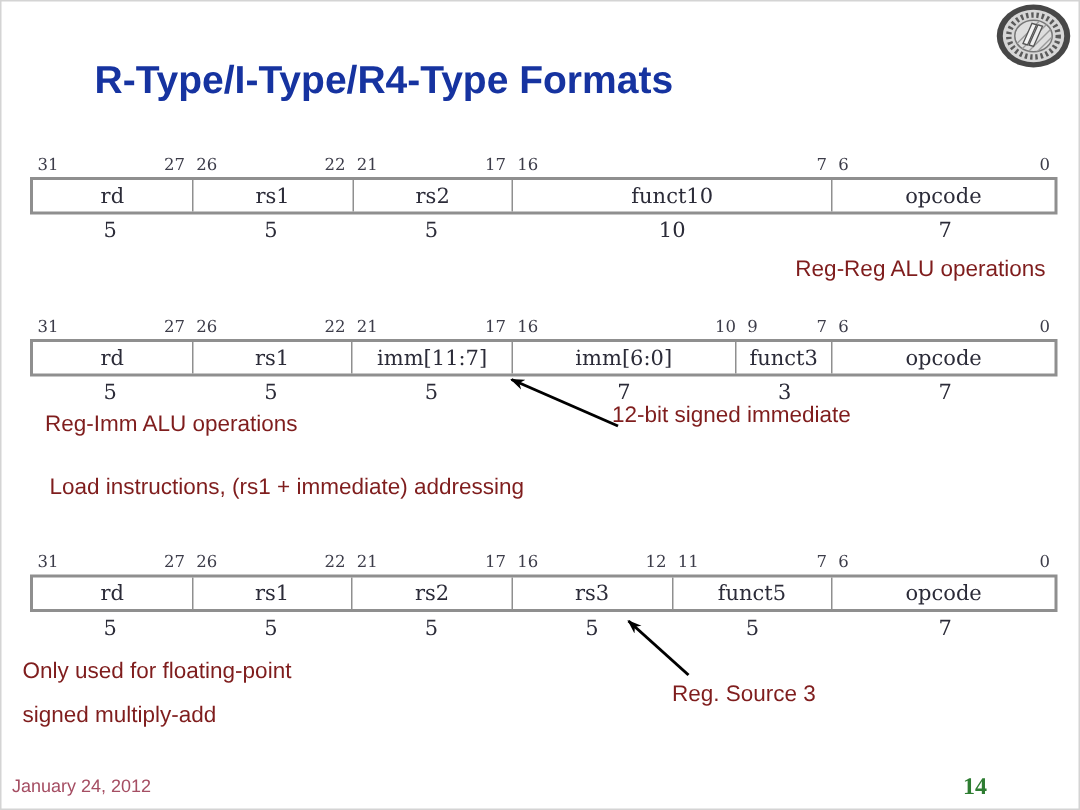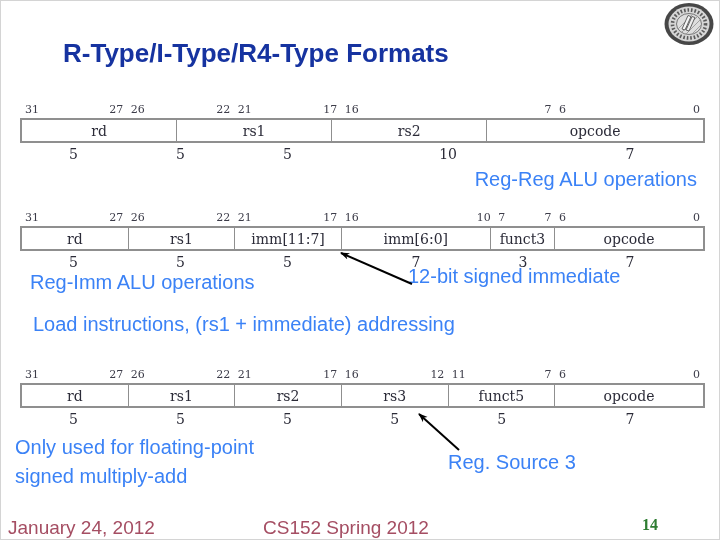--- a/index.html
+++ b/index.html
@@ -31,31 +31,31 @@
     font:14px "DejaVu Serif",serif;color:var(--diagram-text);
     border-right:1.5px solid var(--diagram-border);overflow:hidden;white-space:nowrap;
   }
   .field-cell:last-child{border-right:none;}
   .width-row{position:absolute;top:43px;left:0;width:100%;height:16px;}
   .width-label{
     position:absolute;top:0;transform:translateX(-50%);
     font:14px "DejaVu Serif",serif;color:var(--diagram-text);
   }
   
-  .ann{position:absolute;font-size:20px;color:#3b82f6;white-space:nowrap;line-height:29px;}
+  .ann{position:absolute;font-size:15px;color:#7f1d1d;white-space:nowrap;line-height:29px;}
   #ann-regreg{top:165px;right:23px;text-align:right;}
   #ann-regimm{top:268px;left:30px;}
   #ann-imm12{top:262px;left:408px;}
   #ann-load{top:310px;left:33px;}
   #ann-fp{top:433px;left:15px;}
   #ann-rs3{top:448px;left:410px;margin-left:38px;}
   
   .arrows{position:absolute;left:0;top:0;width:720px;height:540px;pointer-events:none;}
   
-  .footer-text{position:absolute;top:517px;font-size:19px;color:var(--footer-color);white-space:nowrap;}
+  .footer-text{position:absolute;top:517px;font-size:12px;color:var(--footer-color);white-space:nowrap;}
   #footer-date{left:8px;}
   #footer-course{left:263px;}
   .page-number{
     position:absolute;top:516px;left:642px;
     font:bold 16px "Liberation Serif",serif;color:var(--page-number-color);
   }
 </style>
 </head>
 <body>
 
@@ -91,37 +91,38 @@
         <span class="bit-marker" style="left: 107.031px; transform: translateX(-50%);">27 26</span>
         <span class="bit-marker" style="left: 214.062px; transform: translateX(-50%);">22 21</span>
         <span class="bit-marker" style="left: 321.094px; transform: translateX(-50%);">17 16</span>
         <span class="bit-marker" style="left: 535.156px; transform: translateX(-50%);">7 6</span>
         <span class="bit-marker" style="left: 680px; transform: translateX(-100%);">0</span>
       </div>
       <div class="field-row">
         <div class="field-cell" style="flex-grow: 5;">rd</div>
         <div class="field-cell" style="flex-grow: 5;">rs1</div>
         <div class="field-cell" style="flex-grow: 5;">rs2</div>
+        <div class="field-cell" style="flex-grow: 10;">funct10</div>
         <div class="field-cell" style="flex-grow: 7;">opcode</div>
       </div>
       <div class="width-row">
         <span class="width-label" style="left: 53.5156px;">5</span>
         <span class="width-label" style="left: 160.547px;">5</span>
         <span class="width-label" style="left: 267.578px;">5</span>
         <span class="width-label" style="left: 428.125px;">10</span>
         <span class="width-label" style="left: 610.078px;">7</span>
       </div>
     </div>
   <div class="diagram" style="top:211px;">
       <div class="bit-ruler">
         <span class="bit-marker" style="left: 5px;">31</span>
         <span class="bit-marker" style="left: 107.031px; transform: translateX(-50%);">27 26</span>
         <span class="bit-marker" style="left: 214.062px; transform: translateX(-50%);">22 21</span>
         <span class="bit-marker" style="left: 321.094px; transform: translateX(-50%);">17 16</span>
-        <span class="bit-marker" style="left: 470.938px; transform: translateX(-50%);">10 7</span>
+        <span class="bit-marker" style="left: 470.938px; transform: translateX(-50%);">10 9</span>
         <span class="bit-marker" style="left: 535.156px; transform: translateX(-50%);">7 6</span>
         <span class="bit-marker" style="left: 680px; transform: translateX(-100%);">0</span>
       </div>
       <div class="field-row">
         <div class="field-cell" style="flex-grow: 5;">rd</div>
         <div class="field-cell" style="flex-grow: 5;">rs1</div>
         <div class="field-cell" style="flex-grow: 5; text-align: right;">imm[11:7]</div>
         <div class="field-cell" style="flex-grow: 7;">imm[6:0]</div>
         <div class="field-cell" style="flex-grow: 3; text-align: center;">funct3</div>
         <div class="field-cell" style="flex-grow: 7;">opcode</div>
@@ -177,16 +178,15 @@
     <defs>
       <marker id="arrowhead" markerWidth="10" markerHeight="8" refX="8.5" refY="4" orient="auto" markerUnits="userSpaceOnUse">
         <path d="M9.5 4 L0 0.5 L2.8 4 L0 7.5 Z" fill="#000"></path>
       </marker>
     </defs>
     <line x1="412" y1="284" x2="341" y2="253" stroke="#000" stroke-width="2" marker-end="url(#arrowhead)"></line>
     <line x1="459" y1="450" x2="419" y2="414" stroke="#000" stroke-width="2" marker-end="url(#arrowhead)"></line>
   </svg>
 
   <div class="footer-text" id="footer-date">January 24, 2012</div>
-  <div class="footer-text" id="footer-course">CS152 Spring 2012</div>
   <div class="page-number">14</div>
 
 </div>
 
 </body></html>

